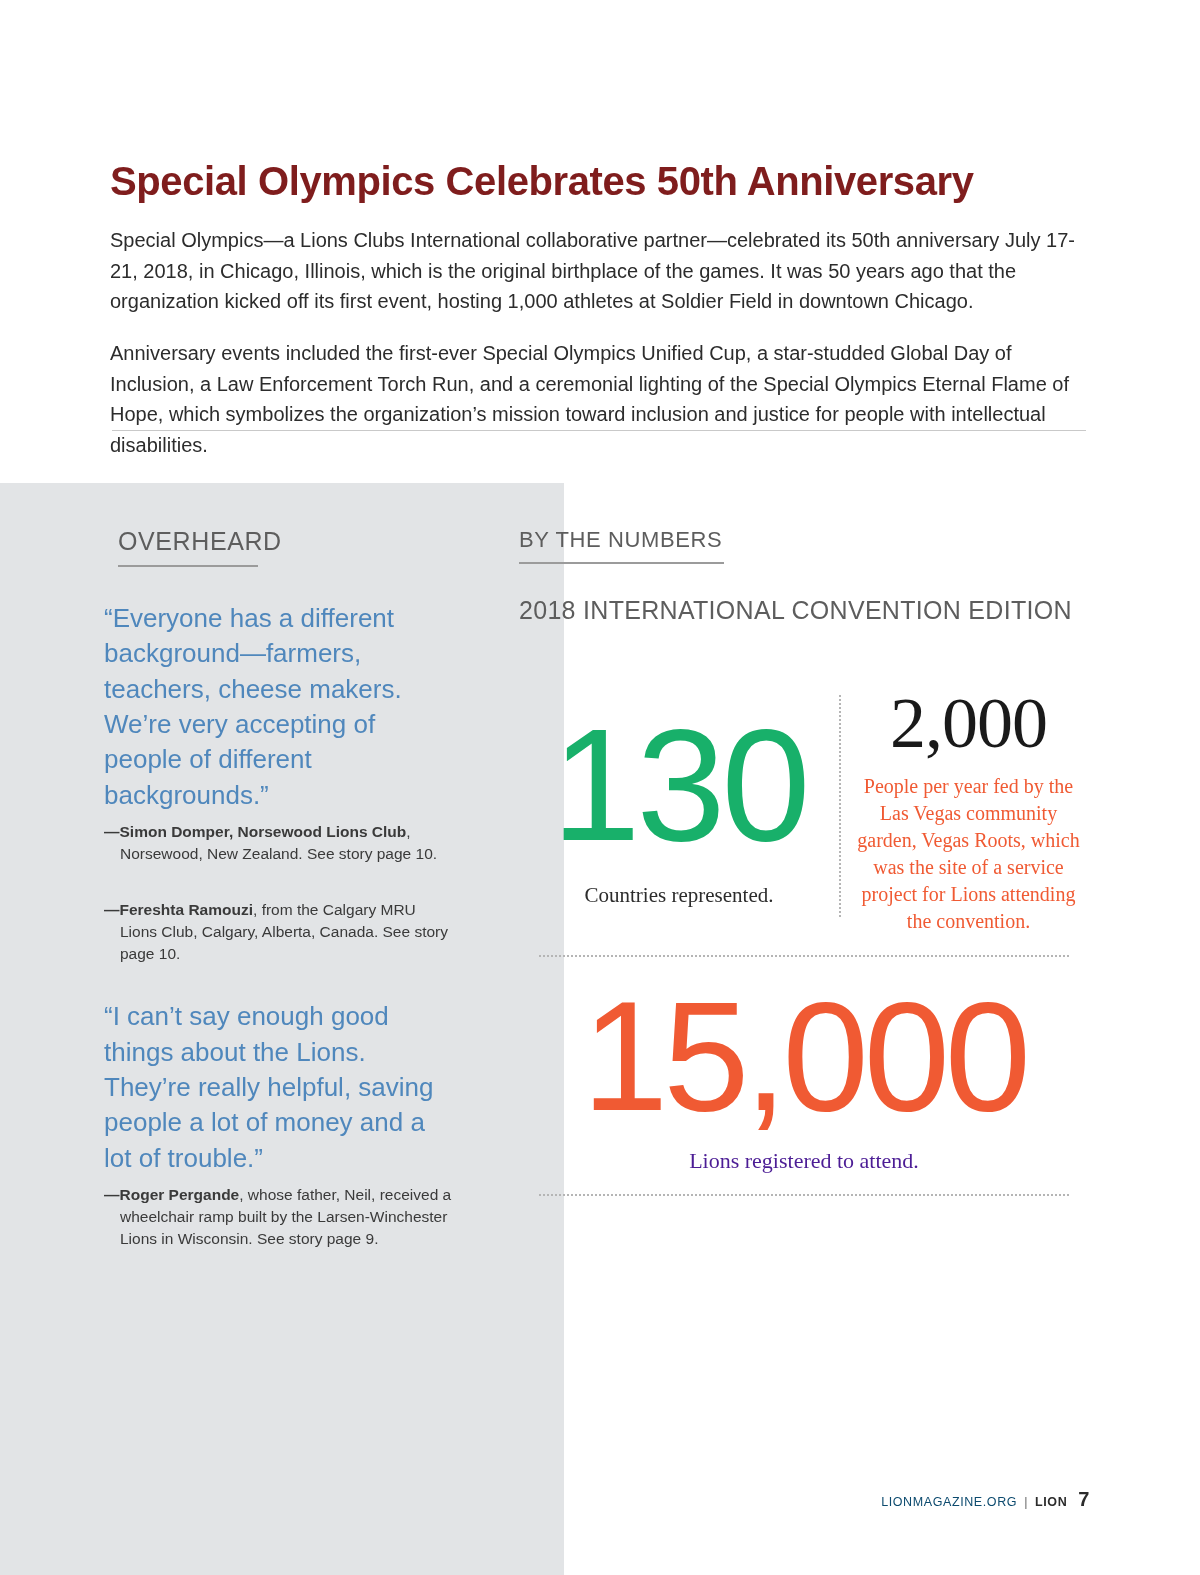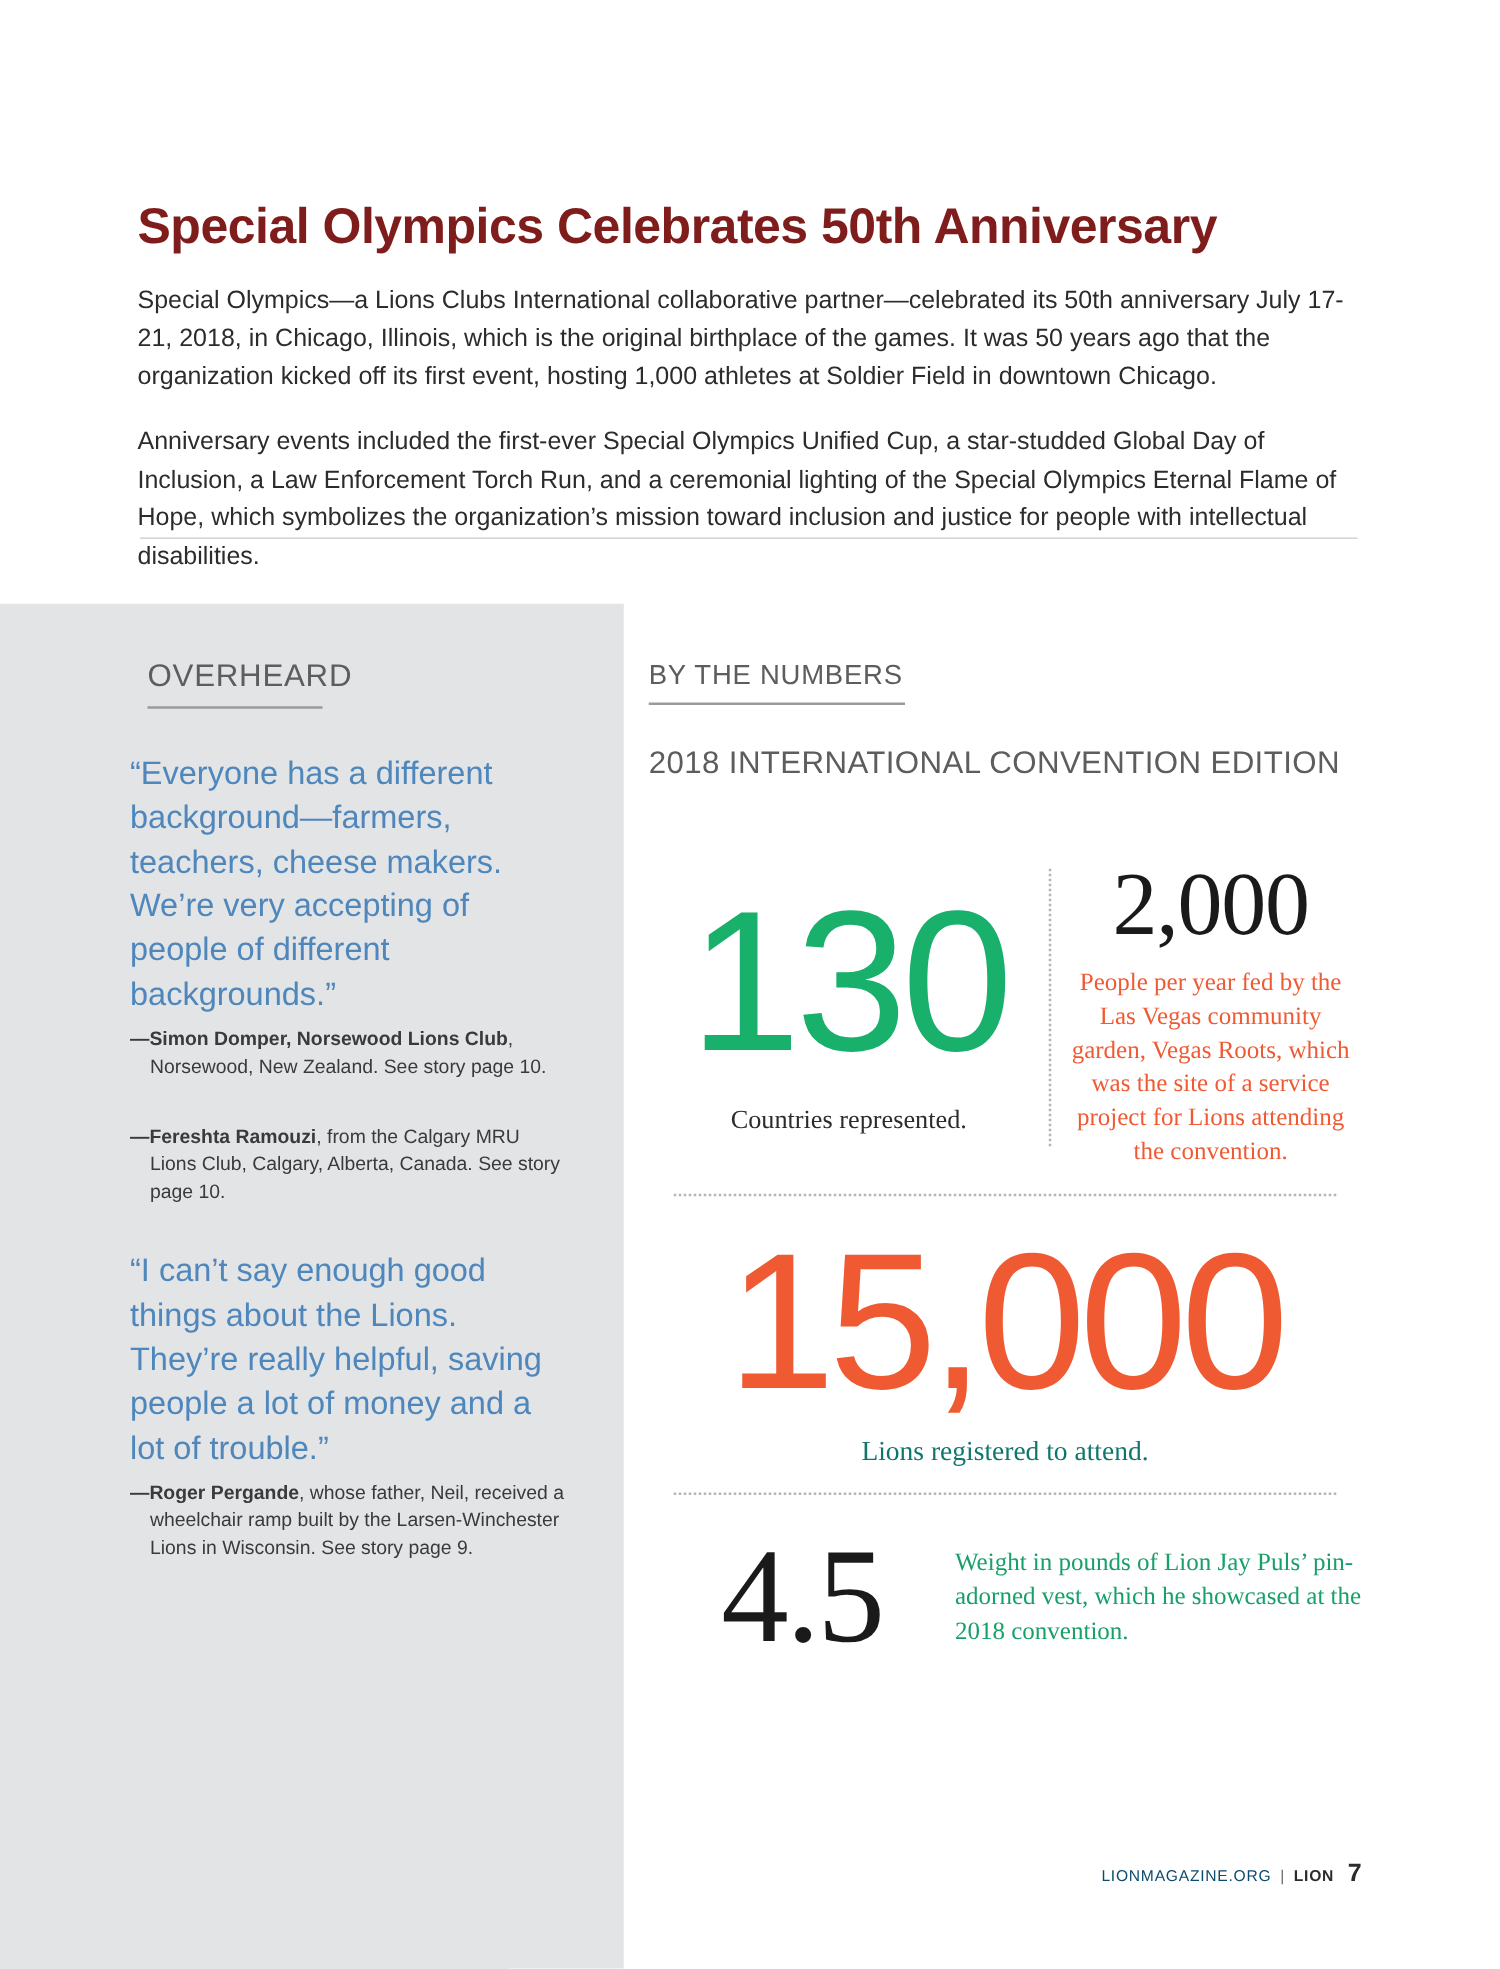--- a/index.html
+++ b/index.html
@@ -43,21 +43,21 @@
     width: 974px;
     height: 1px;
     background: #c9c9c9;
   }
 
   
   #overheard-panel {
     position: absolute;
     left: 0;
     top: 483px;
-    width: 499px;
+    width: 564px;
     height: 1092px;
     background: #e2e4e6;
   }
   #overheard-heading {
     position: absolute;
     left: 118px;
     top: 44px;
     font-size: 25px;
     letter-spacing: 0.6px;
     color: #5d5d5d;
@@ -179,21 +179,21 @@
   #stat-15000 {
     font-family: "Liberation Sans", sans-serif;
     font-size: 155px;
     line-height: 1;
     color: #f05a33;
     letter-spacing: -5px;
   }
   #stat-15000-caption {
     font-family: "Liberation Serif", serif;
     font-size: 22px;
-    color: #0f766e;
+    color: #4c1d95;
     margin-top: 14px;
   }
 
   
   #stat-row-3 {
     display: flex;
     align-items: center;
     margin-top: 28px;
   }
   #stat-45 {
@@ -290,24 +290,20 @@
 
   <div class="dotted-sep"></div>
 
   <div id="stat-15000-wrap">
     <div id="stat-15000">15,000</div>
     <div id="stat-15000-caption">Lions registered to attend.</div>
   </div>
 
   <div class="dotted-sep"></div>
 
-  <div id="stat-row-3">
-    <div id="stat-45">4.5</div>
-    <div id="stat-45-caption">Weight in pounds of Lion Jay Puls’ pin-adorned vest, which he showcased at the 2018 convention.</div>
-  </div>
 </div>
 
 <div id="footer">
   <span id="footer-site">LIONMAGAZINE.ORG</span>
   <span id="footer-sep">|</span>
   <span id="footer-brand">LION</span>
   <span id="footer-page">7</span>
 </div>
 
 </body></html>

